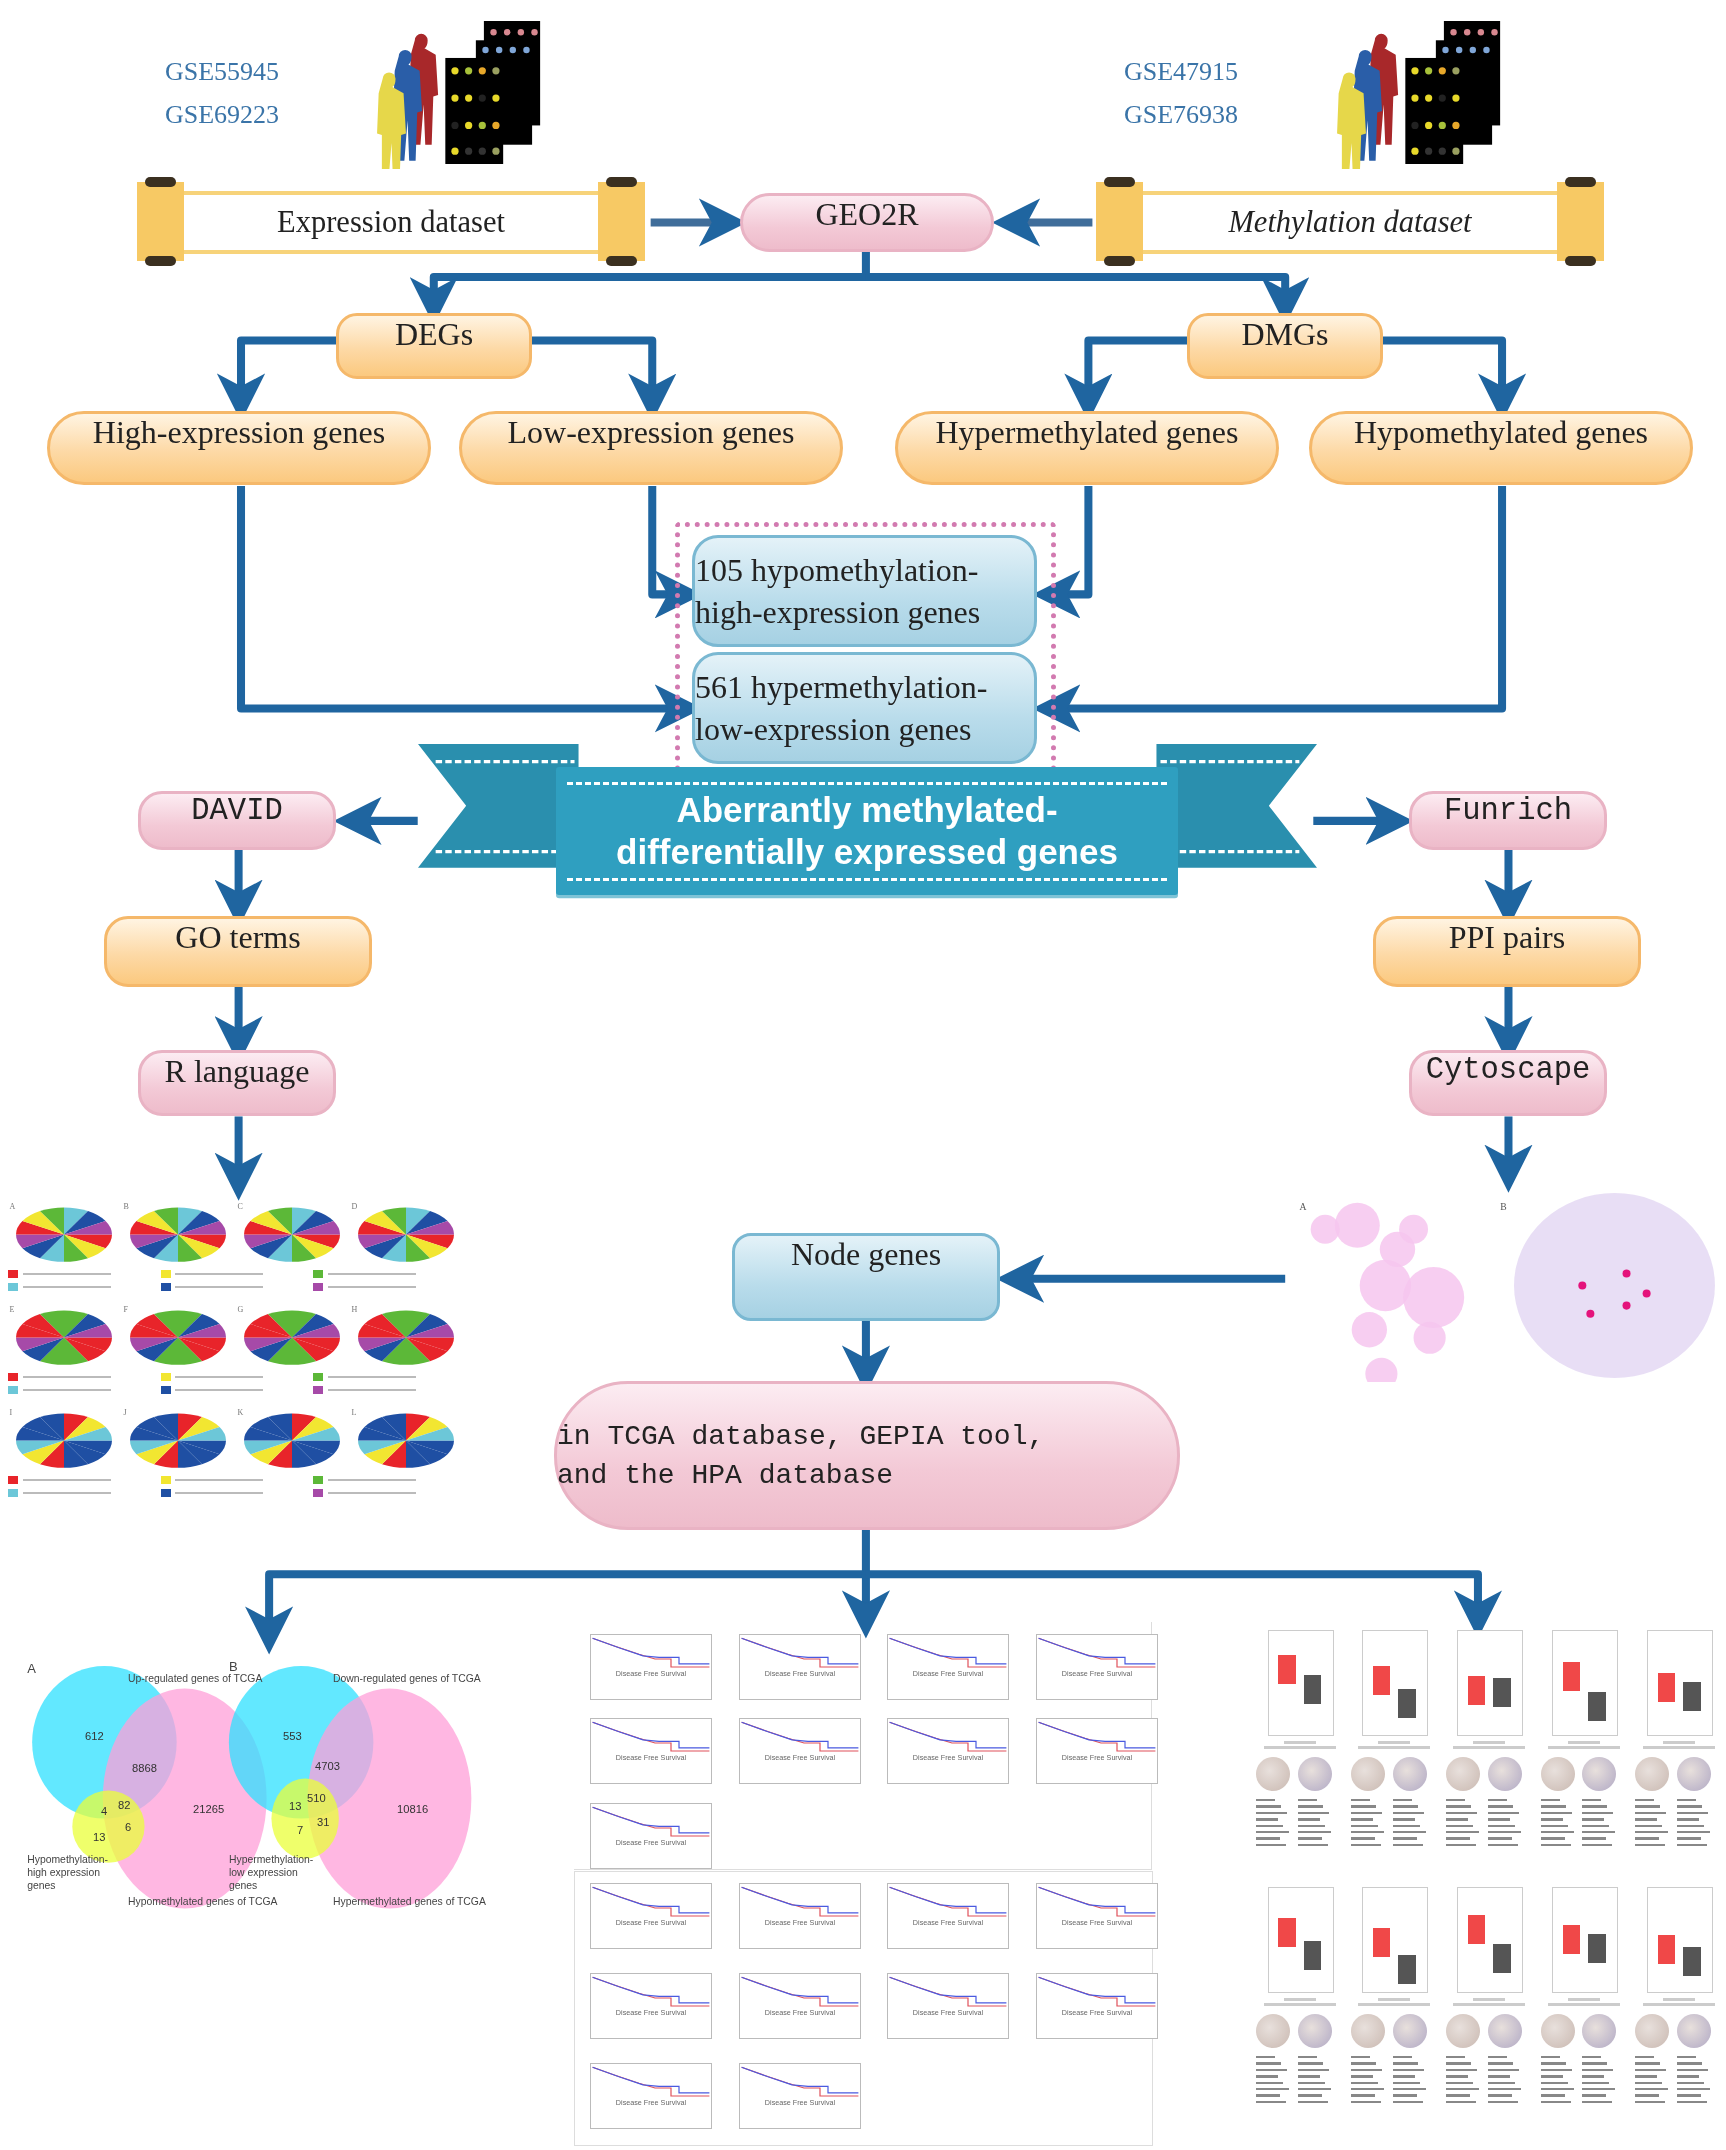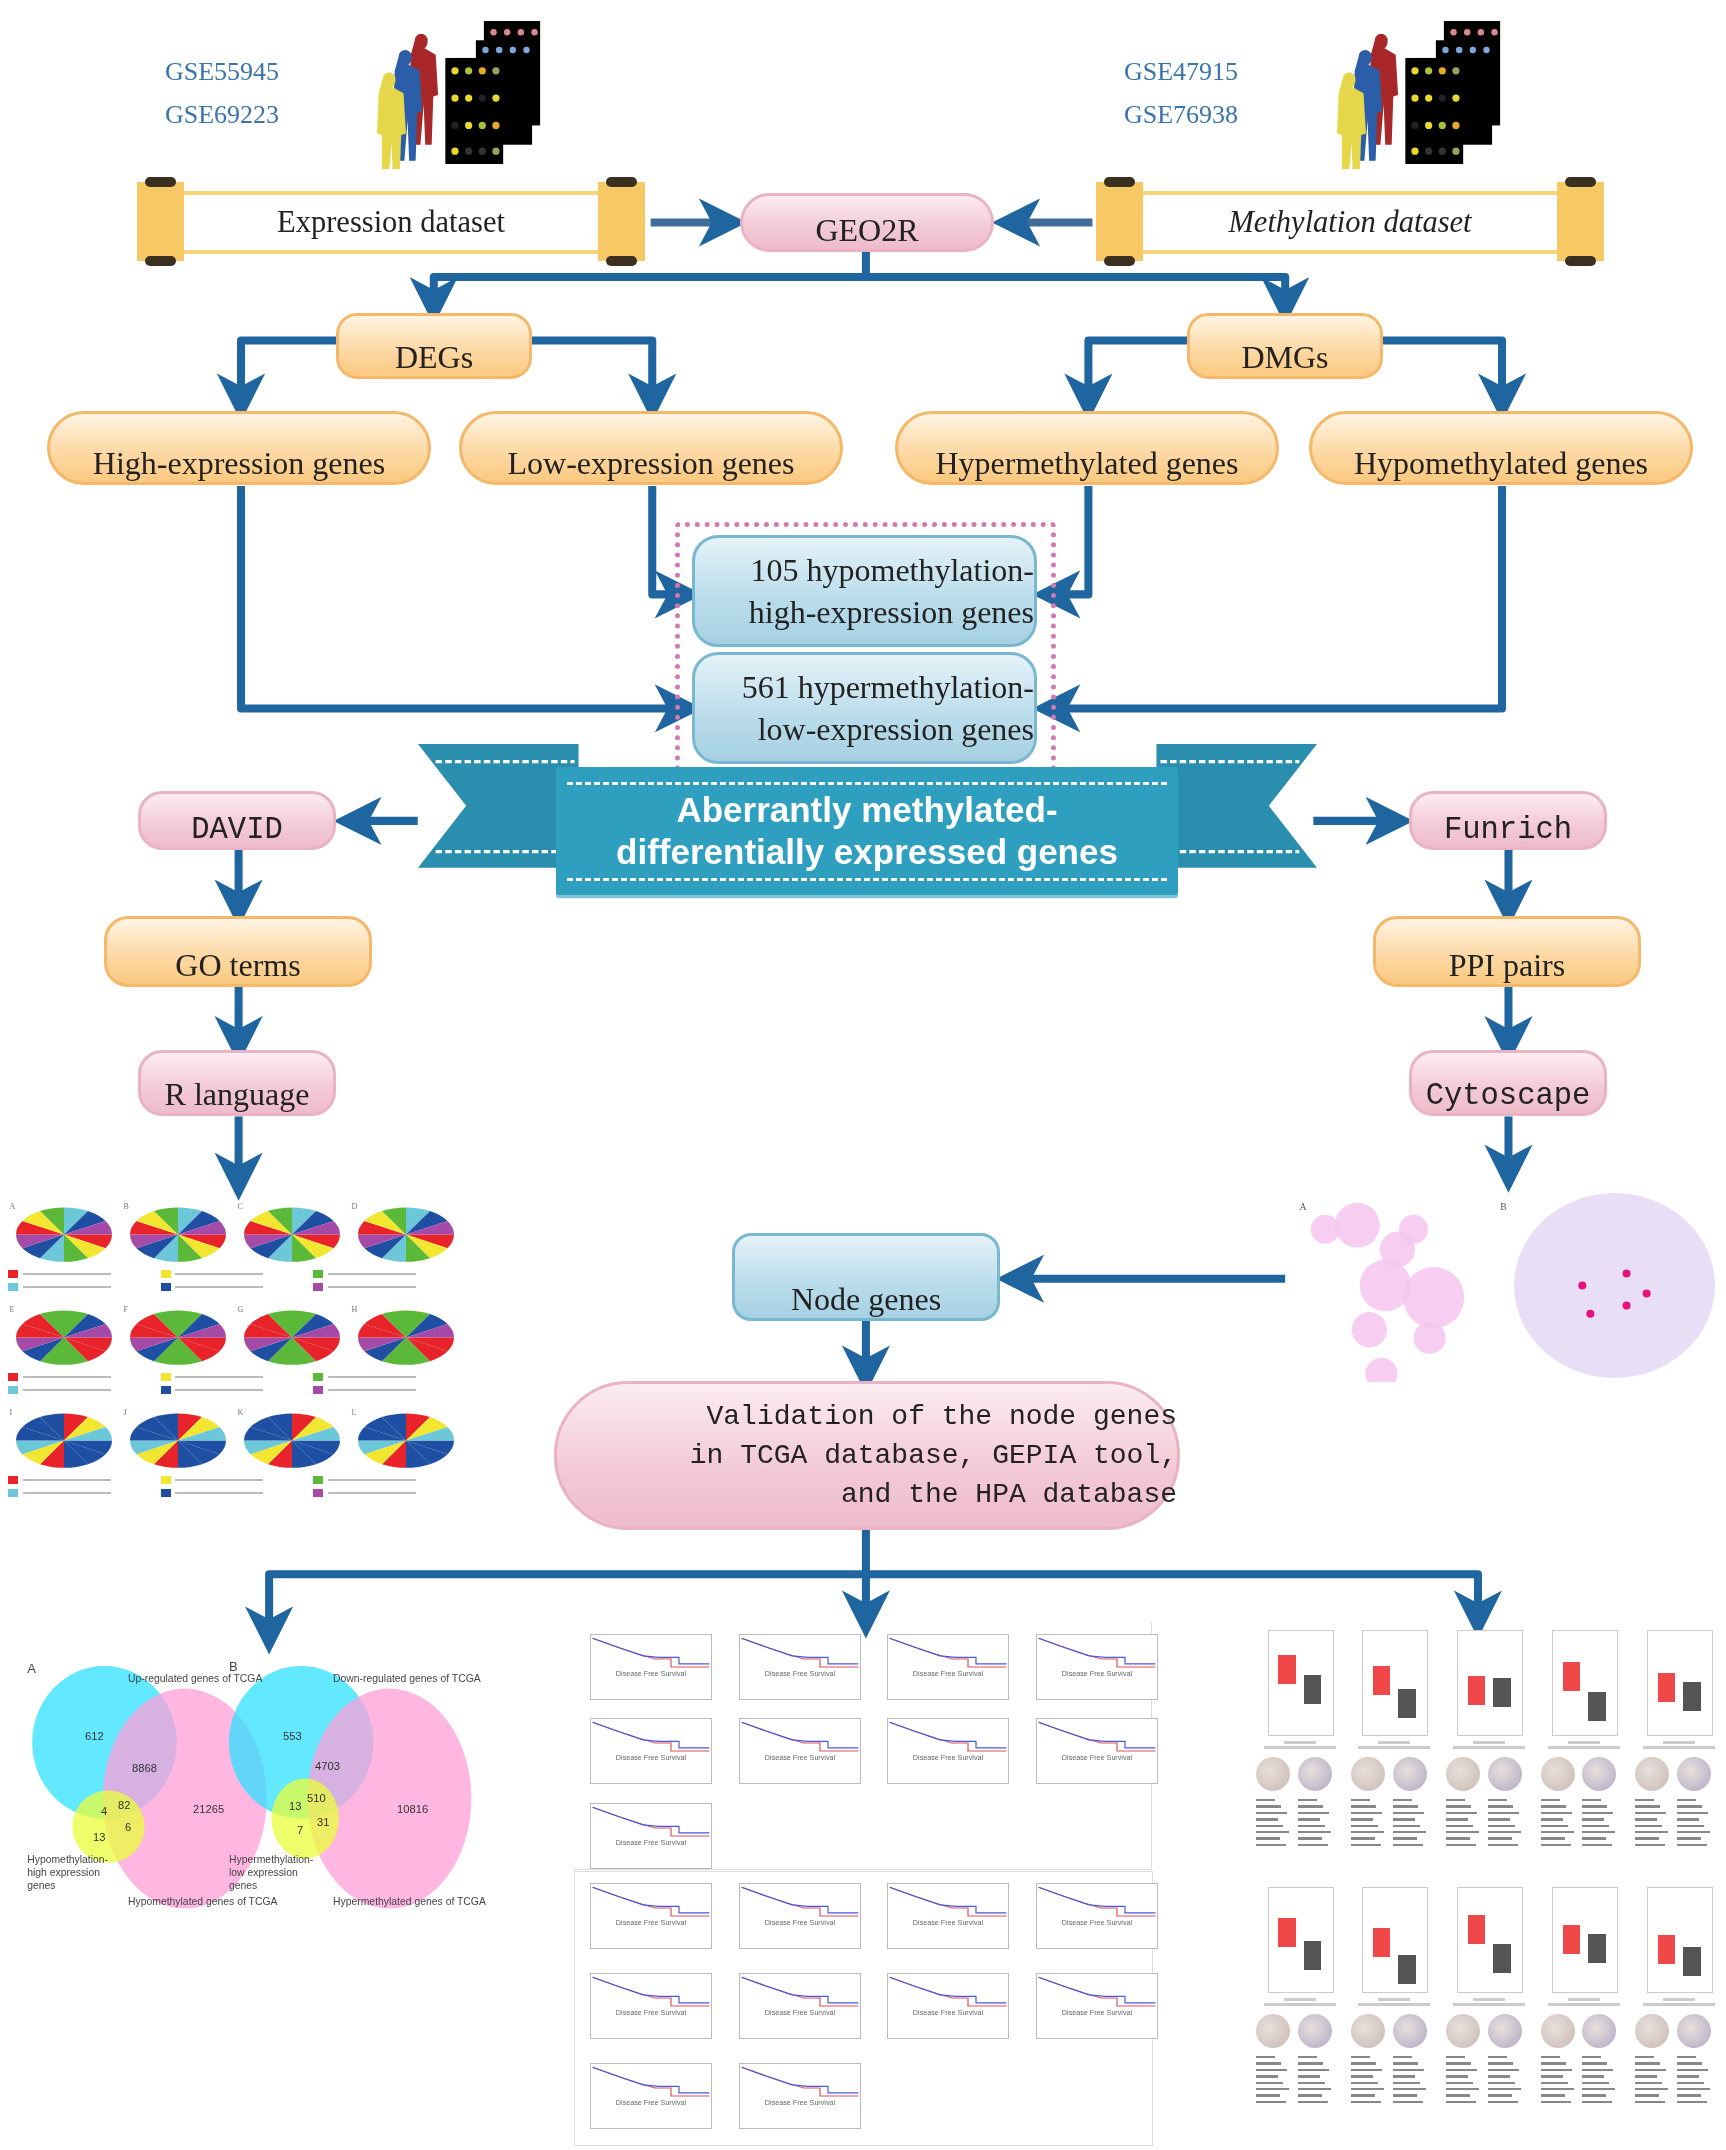--- a/index.html
+++ b/index.html
@@ -3,21 +3,21 @@
 <meta charset="utf-8">
 <style>
   html,body{margin:0;padding:0;background:#fff;}
   body{width:1727px;height:2151px;position:relative;overflow:hidden;font-family:"Liberation Serif",serif;}
   .abs{position:absolute;}
   .gse{color:#3a74a8;font-size:26px;line-height:43px;font-family:"Liberation Serif",serif;}
   .scroll{position:absolute;height:63px;background:#fff;border-top:4.8px solid #f7d37a;border-bottom:4.8px solid #f7d37a;box-sizing:border-box;display:flex;align-items:center;justify-content:center;font-size:30.5px;color:#222;}
   .scroll-end{position:absolute;width:47px;height:79px;background:#f7c964;top:-13px;}
   .scroll-end::before,.scroll-end::after{content:"";position:absolute;left:8px;width:30.5px;height:9.6px;background:#3b3020;border-radius:6.4px;}
   .scroll-end::before{top:-4.8px}.scroll-end::after{bottom:-4.8px}
-  .pill{position:absolute;display:flex;align-items:flex-end;justify-content:center;text-align:center;color:#222;box-sizing:border-box;}
+  .pill{position:absolute;display:flex;align-items:flex-start;justify-content:center;text-align:center;color:#222;box-sizing:border-box;}
   .orange{background:linear-gradient(180deg,#fff4e2 0%,#fdd9a6 55%,#fbc97f 100%);border:3.2px solid #f5b86a;border-radius:32px;font-size:32px;}
   .pink{background:linear-gradient(180deg,#fcecf2 0%,#f3c9d6 60%,#eebccb 100%);border:3.2px solid #e9b3c4;border-radius:32px;font-size:32px;}
   .blue{background:linear-gradient(180deg,#e4f2f8 0%,#b9dceb 60%,#a6d1e3 100%);border:3.2px solid #7ab8d2;border-radius:26px;font-size:32px;}
   .mono{font-family:"Liberation Mono",monospace;}
   .dotted{position:absolute;border:5.6px dotted #d27ab0;border-radius:4.8px;}
   .banner-main{position:absolute;background:#2f9fc0;color:#fff;font-family:"Liberation Sans",sans-serif;font-weight:bold;font-size:35px;text-align:center;line-height:42px;display:flex;flex-direction:column;justify-content:center;border-radius:3.2px;box-shadow:0 3.2px 0 #7ec3d6;}
   .banner-main::before,.banner-main::after{content:"";position:absolute;left:11.2px;right:11.2px;border-top:3.2px dashed #ffffff;}
   .banner-main::before{top:14.5px}.banner-main::after{bottom:14.5px}
   .venn-num{position:absolute;font-family:"Liberation Sans",sans-serif;font-size:11.2px;color:#333;}
   .venn-lab{position:absolute;font-family:"Liberation Sans",sans-serif;font-size:10.4px;color:#444;line-height:13px;}
@@ -489,21 +489,20 @@
     <circle cx="370" cy="165" r="5" fill="#e4137b"></circle>
     <circle cx="415" cy="155" r="5" fill="#e4137b"></circle>
     <circle cx="360" cy="130" r="5" fill="#e4137b"></circle>
   </svg>
 
 <div class="pill blue" style="left:732px;top:1233px;width:268px;height:88px;border-radius:19px;">
   <span>Node genes</span>
 </div>
 
 <div class="pill pink mono" style="left:554px;top:1381px;width:626px;height:149px;border-radius:74px;flex-direction:column;font-size:28px;line-height:39px;">
-  <span>Validation of the node genes</span>
   <span>in TCGA database, GEPIA tool,</span>
   <span>and the HPA database</span>
 </div>
 
 <div class="abs" style="left:24px;top:1654px;width:482px;height:273px;">
   <svg class="abs" style="left:0;top:0" width="482" height="273" viewBox="0 0 600 340">
     <g>
       <ellipse cx="100" cy="110" rx="90" ry="95" fill="#2ee0ff" fill-opacity="0.75"></ellipse>
       <ellipse cx="200" cy="180" rx="102" ry="137" fill="#ff9fd8" fill-opacity="0.75"></ellipse>
       <ellipse cx="105" cy="215" rx="45" ry="45" fill="#e9ff3a" fill-opacity="0.75"></ellipse>

